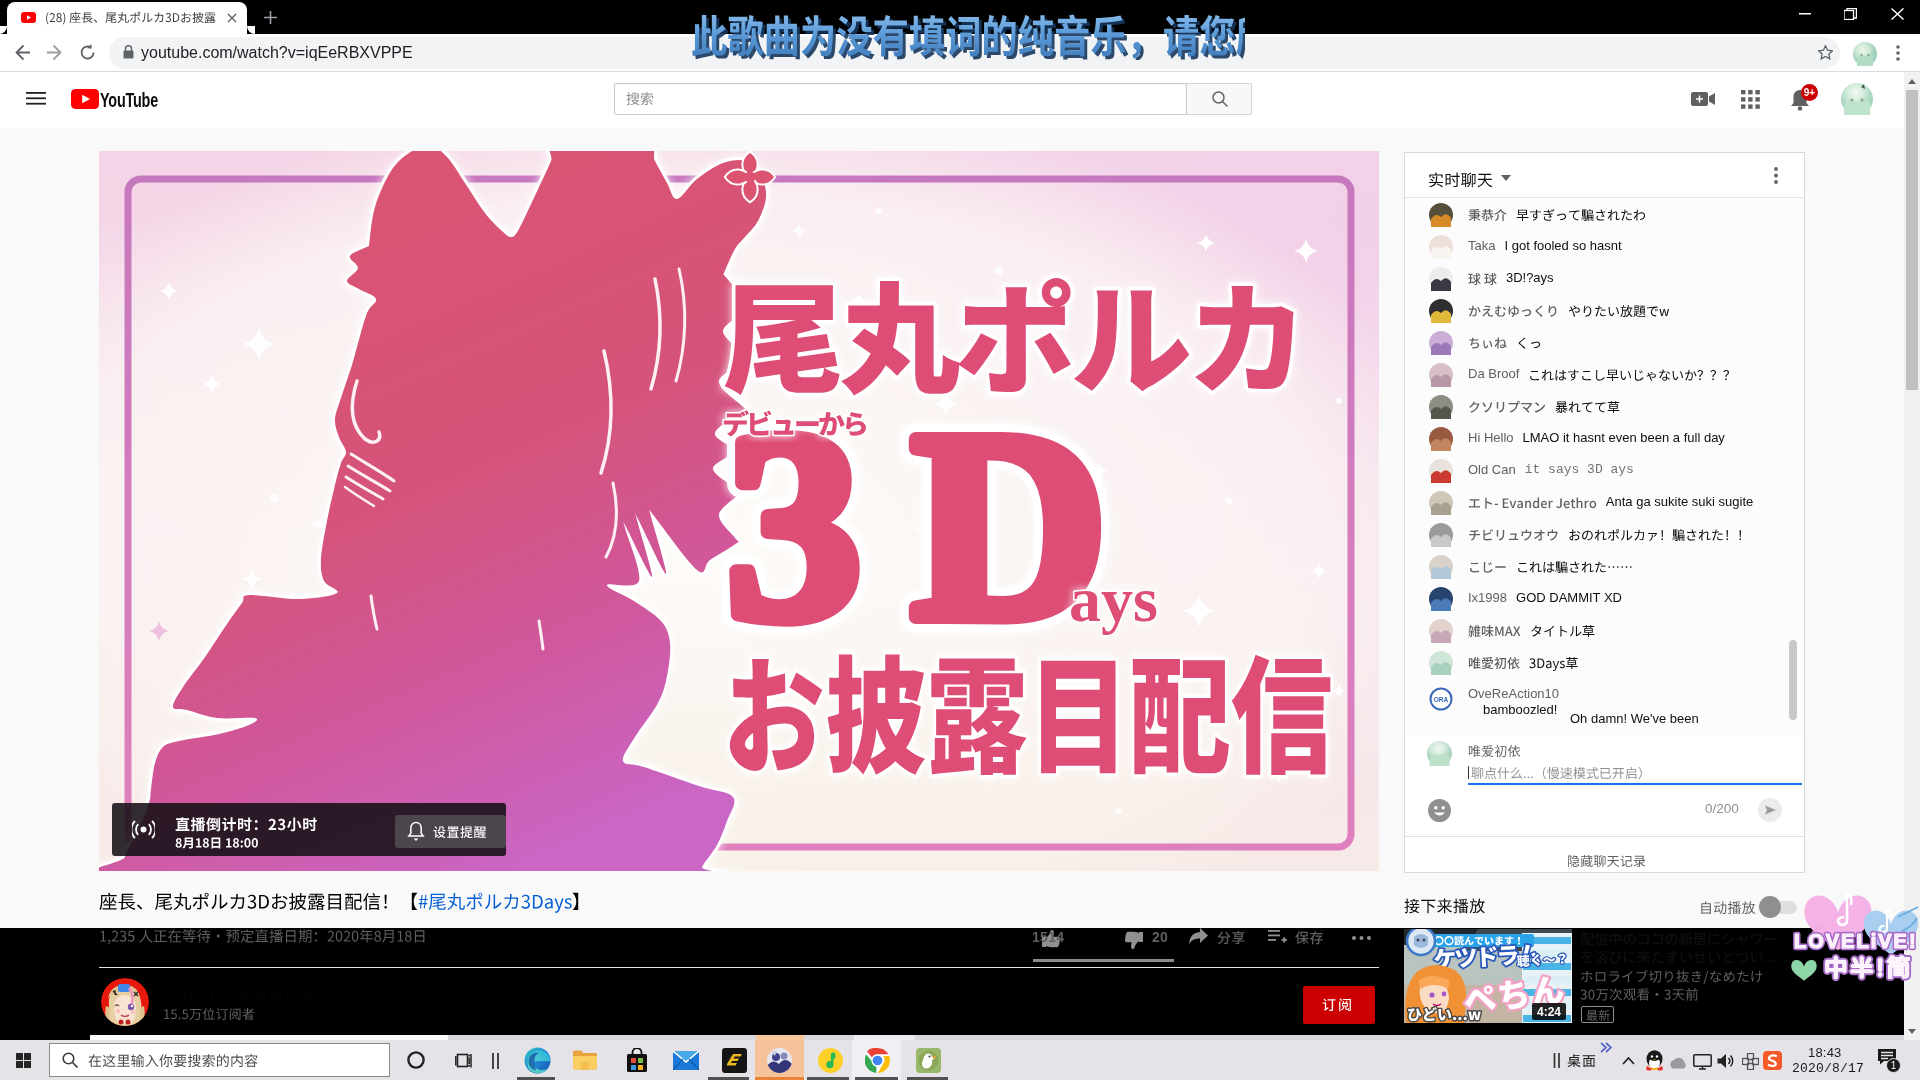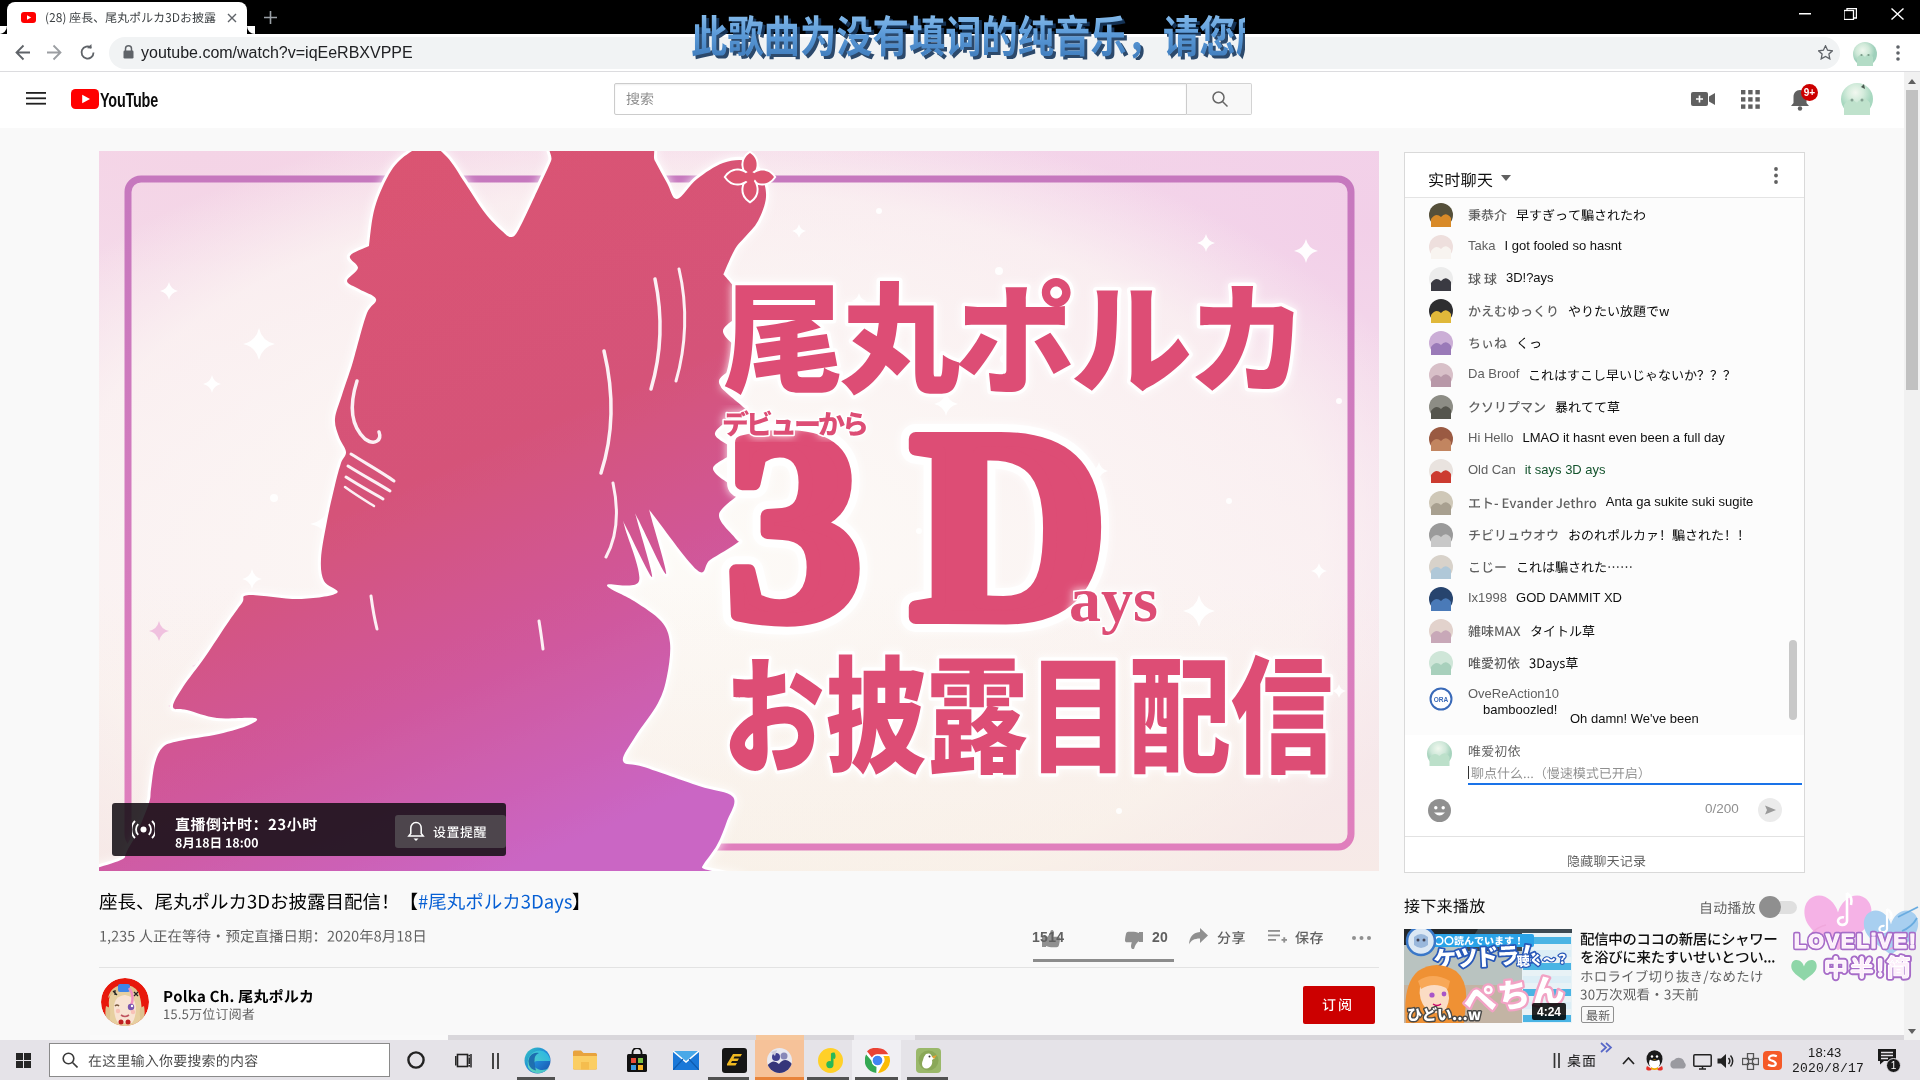--- a/index.html
+++ b/index.html
@@ -1,15 +1,15 @@
 <!DOCTYPE html>
 <html><head><meta charset="utf-8"><style>
 *{margin:0;padding:0;box-sizing:border-box}
 html,body{width:1920px;height:1080px;overflow:hidden;background:#000}
-#screen{position:absolute;left:0;top:0;width:1920px;height:1080px;font-family:"Liberation Sans",sans-serif;background:#f9f9f9}
+#screen{position:absolute;left:0;top:0;width:1920px;height:928px;font-family:"Liberation Sans",sans-serif;background:#f9f9f9}
 svg{display:block}
 </style></head><body>
 <div id="screen">
 <div style="position:absolute;left:0px;top:0px;width:1920px;height:34px;background:#000"></div>
 <div style="position:absolute;left:7px;top:2px;width:240px;height:32px;background:#fff;border-radius:8px 8px 0 0"></div>
 <div style="position:absolute;left:-1px;top:26px;width:8px;height:8px;background:#fff;border-radius:0 0 8px 0"></div>
 <div style="position:absolute;left:247px;top:26px;width:8px;height:8px;background:#fff;border-radius:0 0 0 8px"></div>
 <svg style="position:absolute;left:21px;top:10px" width="15" height="15">
       <rect x="0" y="2" width="15" height="11" rx="3" fill="#f00"></rect>
       <path d="M6 5.2 L10.2 7.5 L6 9.8 Z" fill="#fff"></path>
@@ -425,21 +425,21 @@
       <circle cx="12" cy="12" r="12" fill="#9a5a42"></circle>
       <path d="M2 16 Q7 9 12 14 Q17 8 22 15 L22 24 L2 24 Z" fill="#c28560"></path>
     </svg>
 <div style="position:absolute;left:1468px;top:430px;font-family:'Liberation Sans',sans-serif;font-size:13px;color:#606060;font-weight:500;letter-spacing:0px;white-space:nowrap;">Hi Hello</div>
 <div style="position:absolute;left:1522.53px;top:430px;font-family:'Liberation Sans',sans-serif;font-size:13px;color:#0f0f0f;font-weight:400;letter-spacing:0px;white-space:nowrap;">LMAO it hasnt even been a full day</div>
 <svg style="position:absolute;left:1429px;top:459px" width="24" height="24">
       <circle cx="12" cy="12" r="12" fill="#e9e3df"></circle>
       <path d="M2 16 Q7 9 12 14 Q17 8 22 15 L22 24 L2 24 Z" fill="#cc3b30"></path>
     </svg>
 <div style="position:absolute;left:1468px;top:462px;font-family:'Liberation Sans',sans-serif;font-size:13px;color:#606060;font-weight:500;letter-spacing:0px;white-space:nowrap;">Old Can</div>
-<div style="position:absolute;left:1524.7px;top:462px;font-family:Liberation Sans, sans-serif;font-size:13px;color:#14532d;font-weight:400;letter-spacing:0px;white-space:nowrap;">it says 3D ays</div>
+<div style="position:absolute;left:1524.7px;top:462px;font-family:Liberation Mono, monospace;font-size:13px;color:#737373;font-weight:400;letter-spacing:0px;white-space:nowrap;">it says 3D ays</div>
 <svg style="position:absolute;left:1429px;top:491px" width="24" height="24">
       <circle cx="12" cy="12" r="12" fill="#cfc8b8"></circle>
       <path d="M2 16 Q7 9 12 14 Q17 8 22 15 L22 24 L2 24 Z" fill="#a8a090"></path>
     </svg>
 <svg style="position:absolute;left:1468px;top:494.5px;overflow:visible;" width="128.856" height="17.55">
       <path transform="translate(0,13)" fill="#606060" d="M1 -1.9V-0.4C1.5 -0.5 1.9 -0.5 2.2 -0.5H10.8C11.1 -0.5 11.6 -0.5 12 -0.4V-1.9C11.6 -1.9 11.2 -1.8 10.8 -1.8H7.2V-7.5H10.1C10.5 -7.5 10.9 -7.5 11.3 -7.4V-8.9C10.9 -8.8 10.5 -8.8 10.1 -8.8H3C2.7 -8.8 2.2 -8.8 1.8 -8.9V-7.4C2.2 -7.5 2.7 -7.5 3 -7.5H5.7V-1.8H2.2C1.9 -1.8 1.4 -1.8 1 -1.9Z M17.3 -1.2C17.3 -0.7 17.2 0 17.1 0.5H18.7C18.7 0 18.6 -0.8 18.6 -1.2V-5.2C20.1 -4.7 22.2 -3.9 23.6 -3.2L24.1 -4.6C22.8 -5.2 20.4 -6.2 18.6 -6.7V-8.7C18.6 -9.2 18.7 -9.7 18.7 -10.2H17.1C17.2 -9.7 17.3 -9.1 17.3 -8.7C17.3 -7.6 17.3 -2 17.3 -1.2Z M26.6 -3.1H30V-4.2H26.6Z M34.8 0H40.6V-1.3H36.3V-4.4H39.8V-5.6H36.3V-8.3H40.5V-9.6H34.8Z M44.1 0H45.8L48.3 -7.2H46.8L45.6 -3.3C45.4 -2.6 45.2 -1.9 45 -1.2H44.9C44.7 -1.9 44.5 -2.6 44.3 -3.3L43.1 -7.2H41.5Z M51.3 0.2C52.1 0.2 52.9 -0.3 53.5 -0.8H53.6L53.7 0H54.9V-4.3C54.9 -6.2 54.1 -7.3 52.3 -7.3C51.2 -7.3 50.2 -6.9 49.5 -6.4L50 -5.4C50.6 -5.8 51.3 -6.1 52.1 -6.1C53.1 -6.1 53.4 -5.4 53.4 -4.6C50.5 -4.2 49.2 -3.4 49.2 -1.9C49.2 -0.6 50 0.2 51.3 0.2ZM51.7 -1C51.1 -1 50.6 -1.3 50.6 -2C50.6 -2.8 51.3 -3.4 53.4 -3.6V-1.9C52.9 -1.3 52.4 -1 51.7 -1Z M57.1 0H58.6V-5.1C59.2 -5.7 59.6 -6 60.3 -6C61.1 -6 61.5 -5.6 61.5 -4.3V0H63V-4.5C63 -6.3 62.3 -7.3 60.8 -7.3C59.8 -7.3 59.1 -6.8 58.4 -6.2H58.4L58.3 -7.2H57.1Z M67.6 0.2C68.4 0.2 69.2 -0.3 69.7 -0.8H69.8L69.9 0H71.1V-10.4H69.6V-7.7L69.7 -6.5C69.1 -7 68.6 -7.3 67.7 -7.3C66.2 -7.3 64.7 -5.9 64.7 -3.6C64.7 -1.2 65.8 0.2 67.6 0.2ZM68 -1.1C66.9 -1.1 66.2 -2 66.2 -3.6C66.2 -5.1 67.1 -6.1 68 -6.1C68.6 -6.1 69.1 -5.9 69.6 -5.4V-1.9C69.1 -1.3 68.6 -1.1 68 -1.1Z M76.3 0.2C77.3 0.2 78.1 -0.1 78.8 -0.6L78.2 -1.5C77.7 -1.2 77.2 -1 76.5 -1C75.3 -1 74.4 -1.8 74.3 -3.2H79C79 -3.4 79 -3.7 79 -4C79 -6 78 -7.3 76.1 -7.3C74.5 -7.3 72.9 -5.9 72.9 -3.6C72.9 -1.2 74.4 0.2 76.3 0.2ZM74.3 -4.2C74.5 -5.5 75.2 -6.1 76.1 -6.1C77.2 -6.1 77.7 -5.4 77.7 -4.2Z M80.7 0H82.2V-4.4C82.7 -5.6 83.4 -6 83.9 -6C84.2 -6 84.4 -6 84.7 -5.9L84.9 -7.2C84.7 -7.3 84.5 -7.3 84.1 -7.3C83.4 -7.3 82.6 -6.8 82.1 -5.9H82.1L81.9 -7.2H80.7Z M91 0.2C92.9 0.2 93.8 -1.2 93.8 -2.9V-9.6H92.2V-3.1C92.2 -1.7 91.8 -1.1 90.8 -1.1C90.2 -1.1 89.7 -1.5 89.3 -2.2L88.2 -1.4C88.8 -0.4 89.7 0.2 91 0.2Z M99.1 0.2C100 0.2 100.8 -0.1 101.5 -0.6L101 -1.5C100.5 -1.2 99.9 -1 99.3 -1C98 -1 97.2 -1.8 97.1 -3.2H101.7C101.7 -3.4 101.8 -3.7 101.8 -4C101.8 -6 100.7 -7.3 98.9 -7.3C97.2 -7.3 95.6 -5.9 95.6 -3.6C95.6 -1.2 97.1 0.2 99.1 0.2ZM97 -4.2C97.2 -5.5 98 -6.1 98.9 -6.1C99.9 -6.1 100.5 -5.4 100.5 -4.2Z M105.9 0.2C106.4 0.2 106.9 0 107.3 -0.1L107 -1.2C106.8 -1.1 106.5 -1 106.2 -1C105.5 -1 105.2 -1.5 105.2 -2.3V-6H107V-7.2H105.2V-9.1H103.9L103.8 -7.2L102.6 -7.1V-6H103.7V-2.3C103.7 -0.8 104.3 0.2 105.9 0.2Z M108.6 0H110.1V-5.1C110.7 -5.7 111.2 -6 111.8 -6C112.7 -6 113 -5.6 113 -4.3V0H114.5V-4.5C114.5 -6.3 113.9 -7.3 112.3 -7.3C111.4 -7.3 110.7 -6.8 110 -6.2L110.1 -7.6V-10.4H108.6Z M116.7 0H118.2V-4.4C118.6 -5.6 119.3 -6 119.9 -6C120.2 -6 120.4 -6 120.6 -5.9L120.9 -7.2C120.7 -7.3 120.4 -7.3 120.1 -7.3C119.3 -7.3 118.6 -6.8 118.1 -5.9H118L117.9 -7.2H116.7Z M124.9 0.2C126.6 0.2 128.2 -1.2 128.2 -3.6C128.2 -6 126.6 -7.3 124.9 -7.3C123.1 -7.3 121.5 -6 121.5 -3.6C121.5 -1.2 123.1 0.2 124.9 0.2ZM124.9 -1.1C123.7 -1.1 123 -2.1 123 -3.6C123 -5.1 123.7 -6.1 124.9 -6.1C126 -6.1 126.7 -5.1 126.7 -3.6C126.7 -2.1 126 -1.1 124.9 -1.1Z"></path>
     </svg>
 <div style="position:absolute;left:1605.86px;top:494px;font-family:'Liberation Sans',sans-serif;font-size:13px;color:#0f0f0f;font-weight:400;letter-spacing:0px;white-space:nowrap;">Anta ga sukite suki sugite</div>
 <svg style="position:absolute;left:1429px;top:523px" width="24" height="24">
       <circle cx="12" cy="12" r="12" fill="#9a9a9a"></circle>

